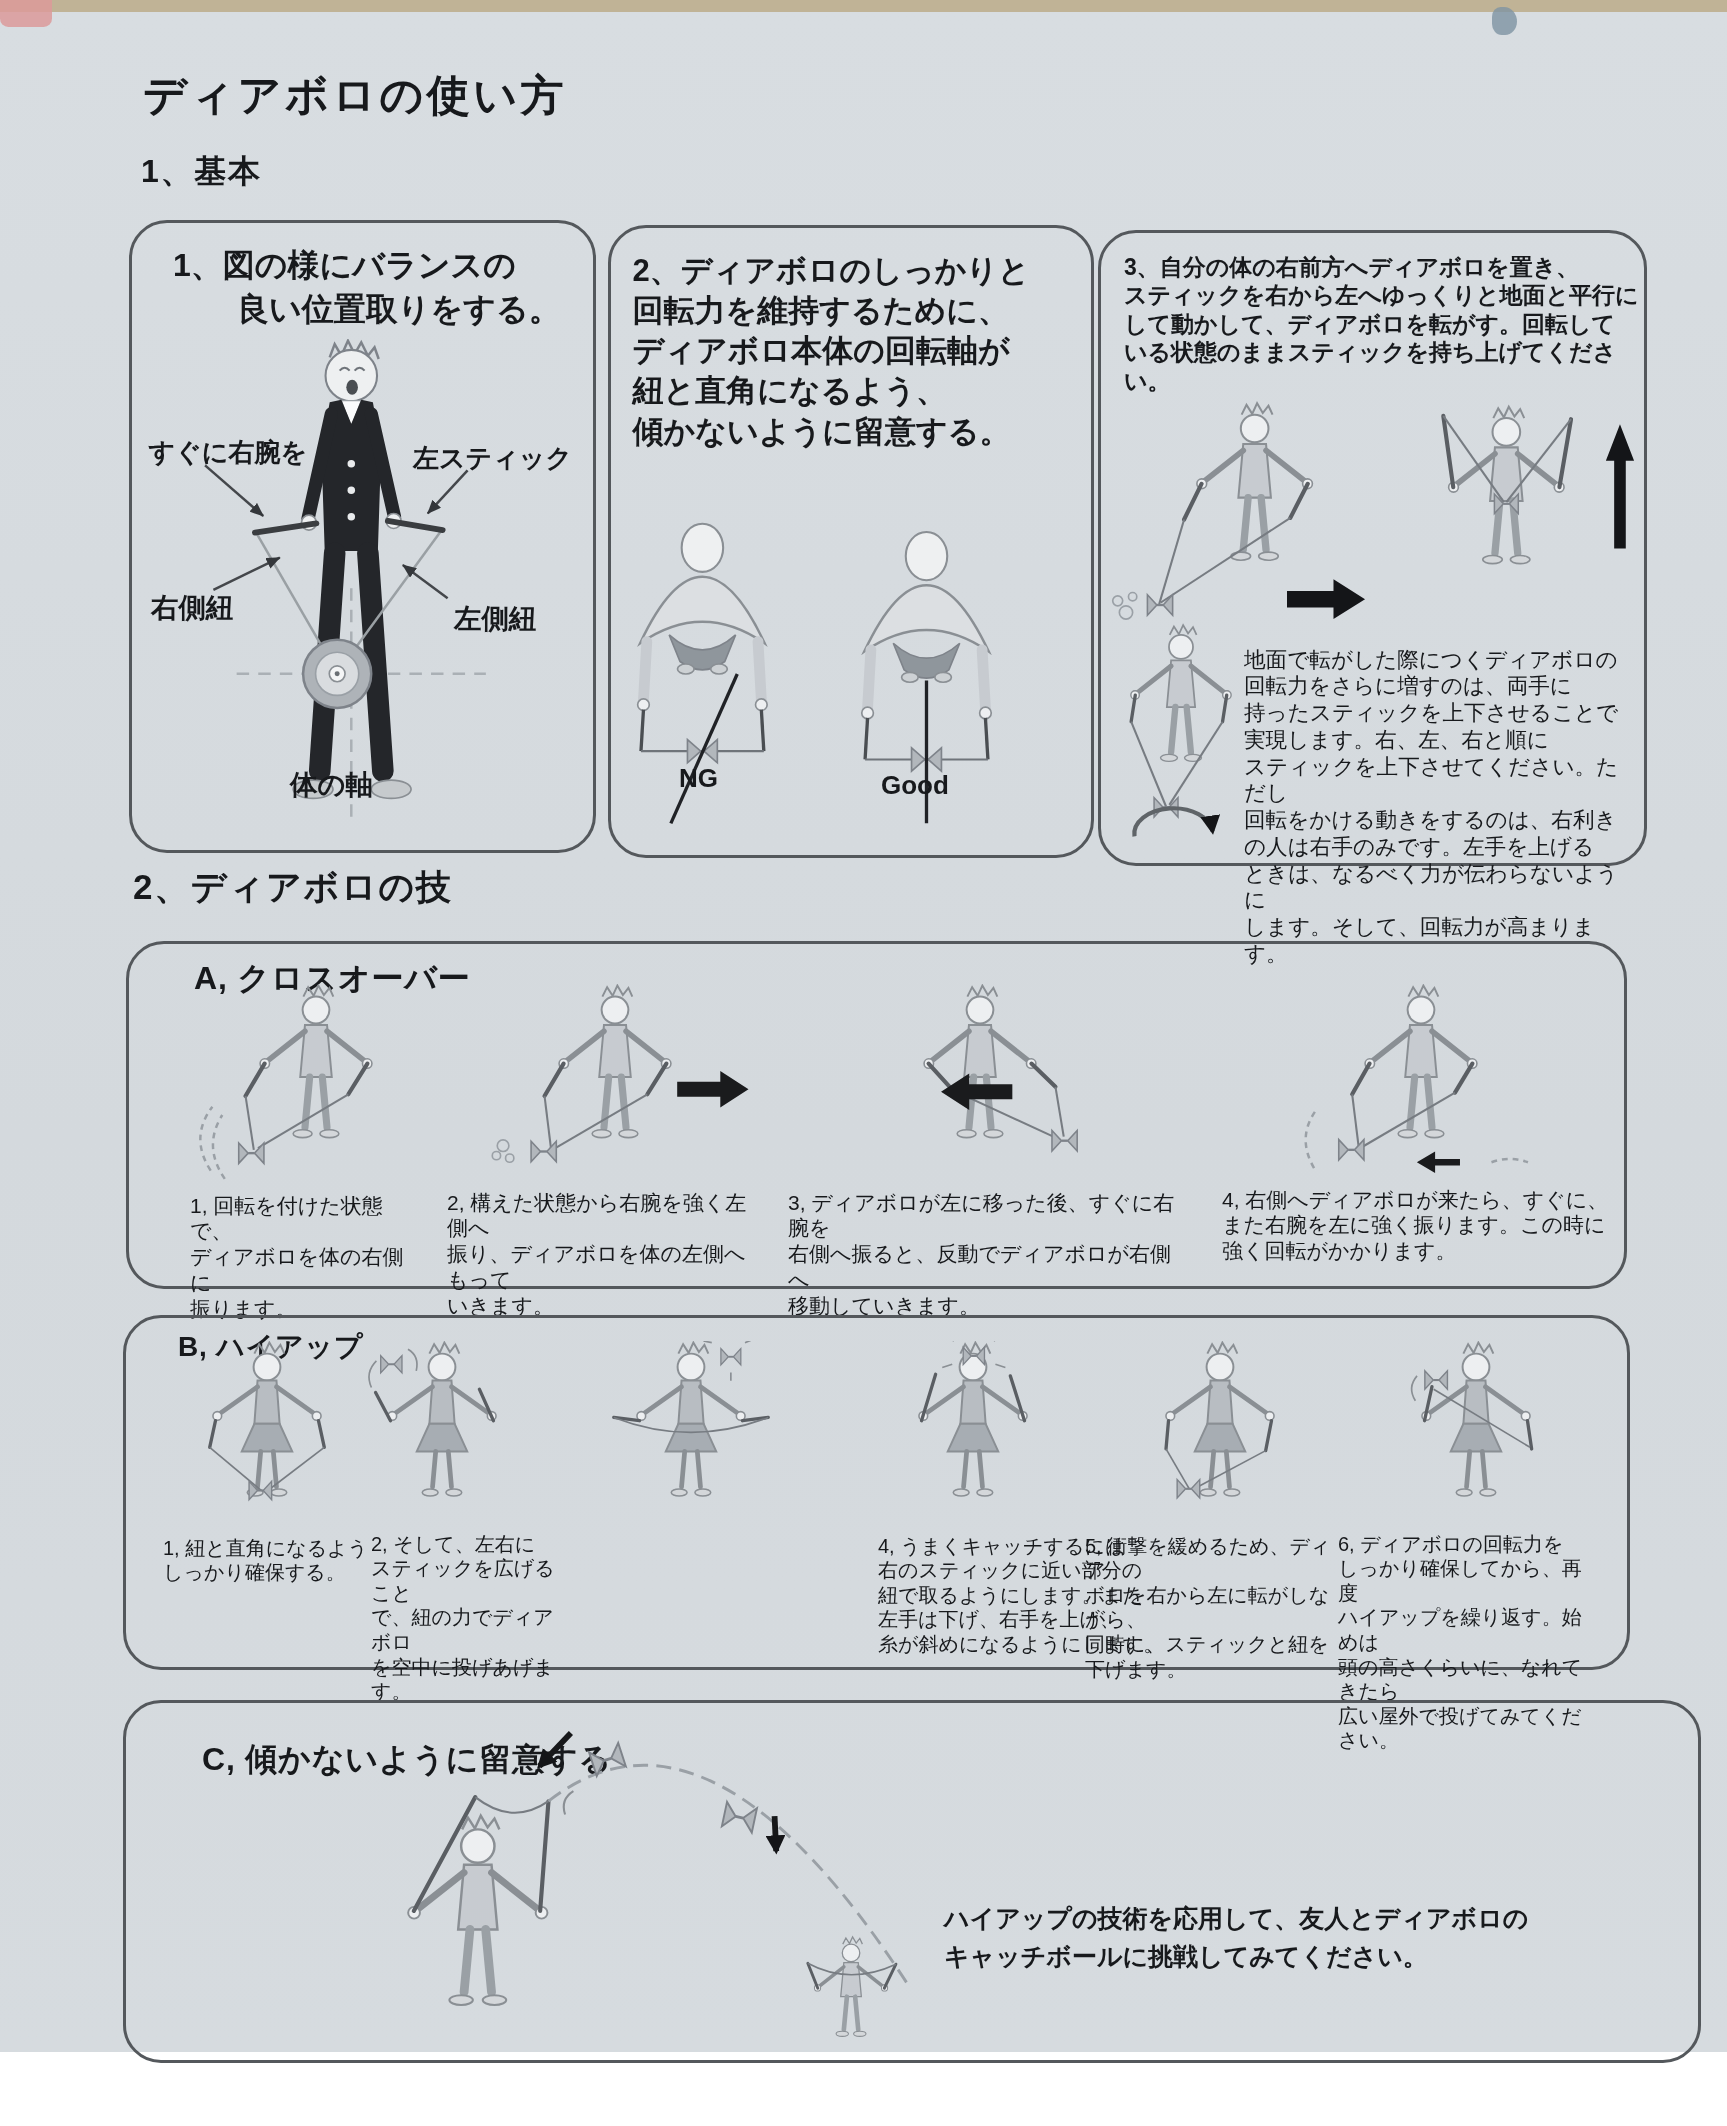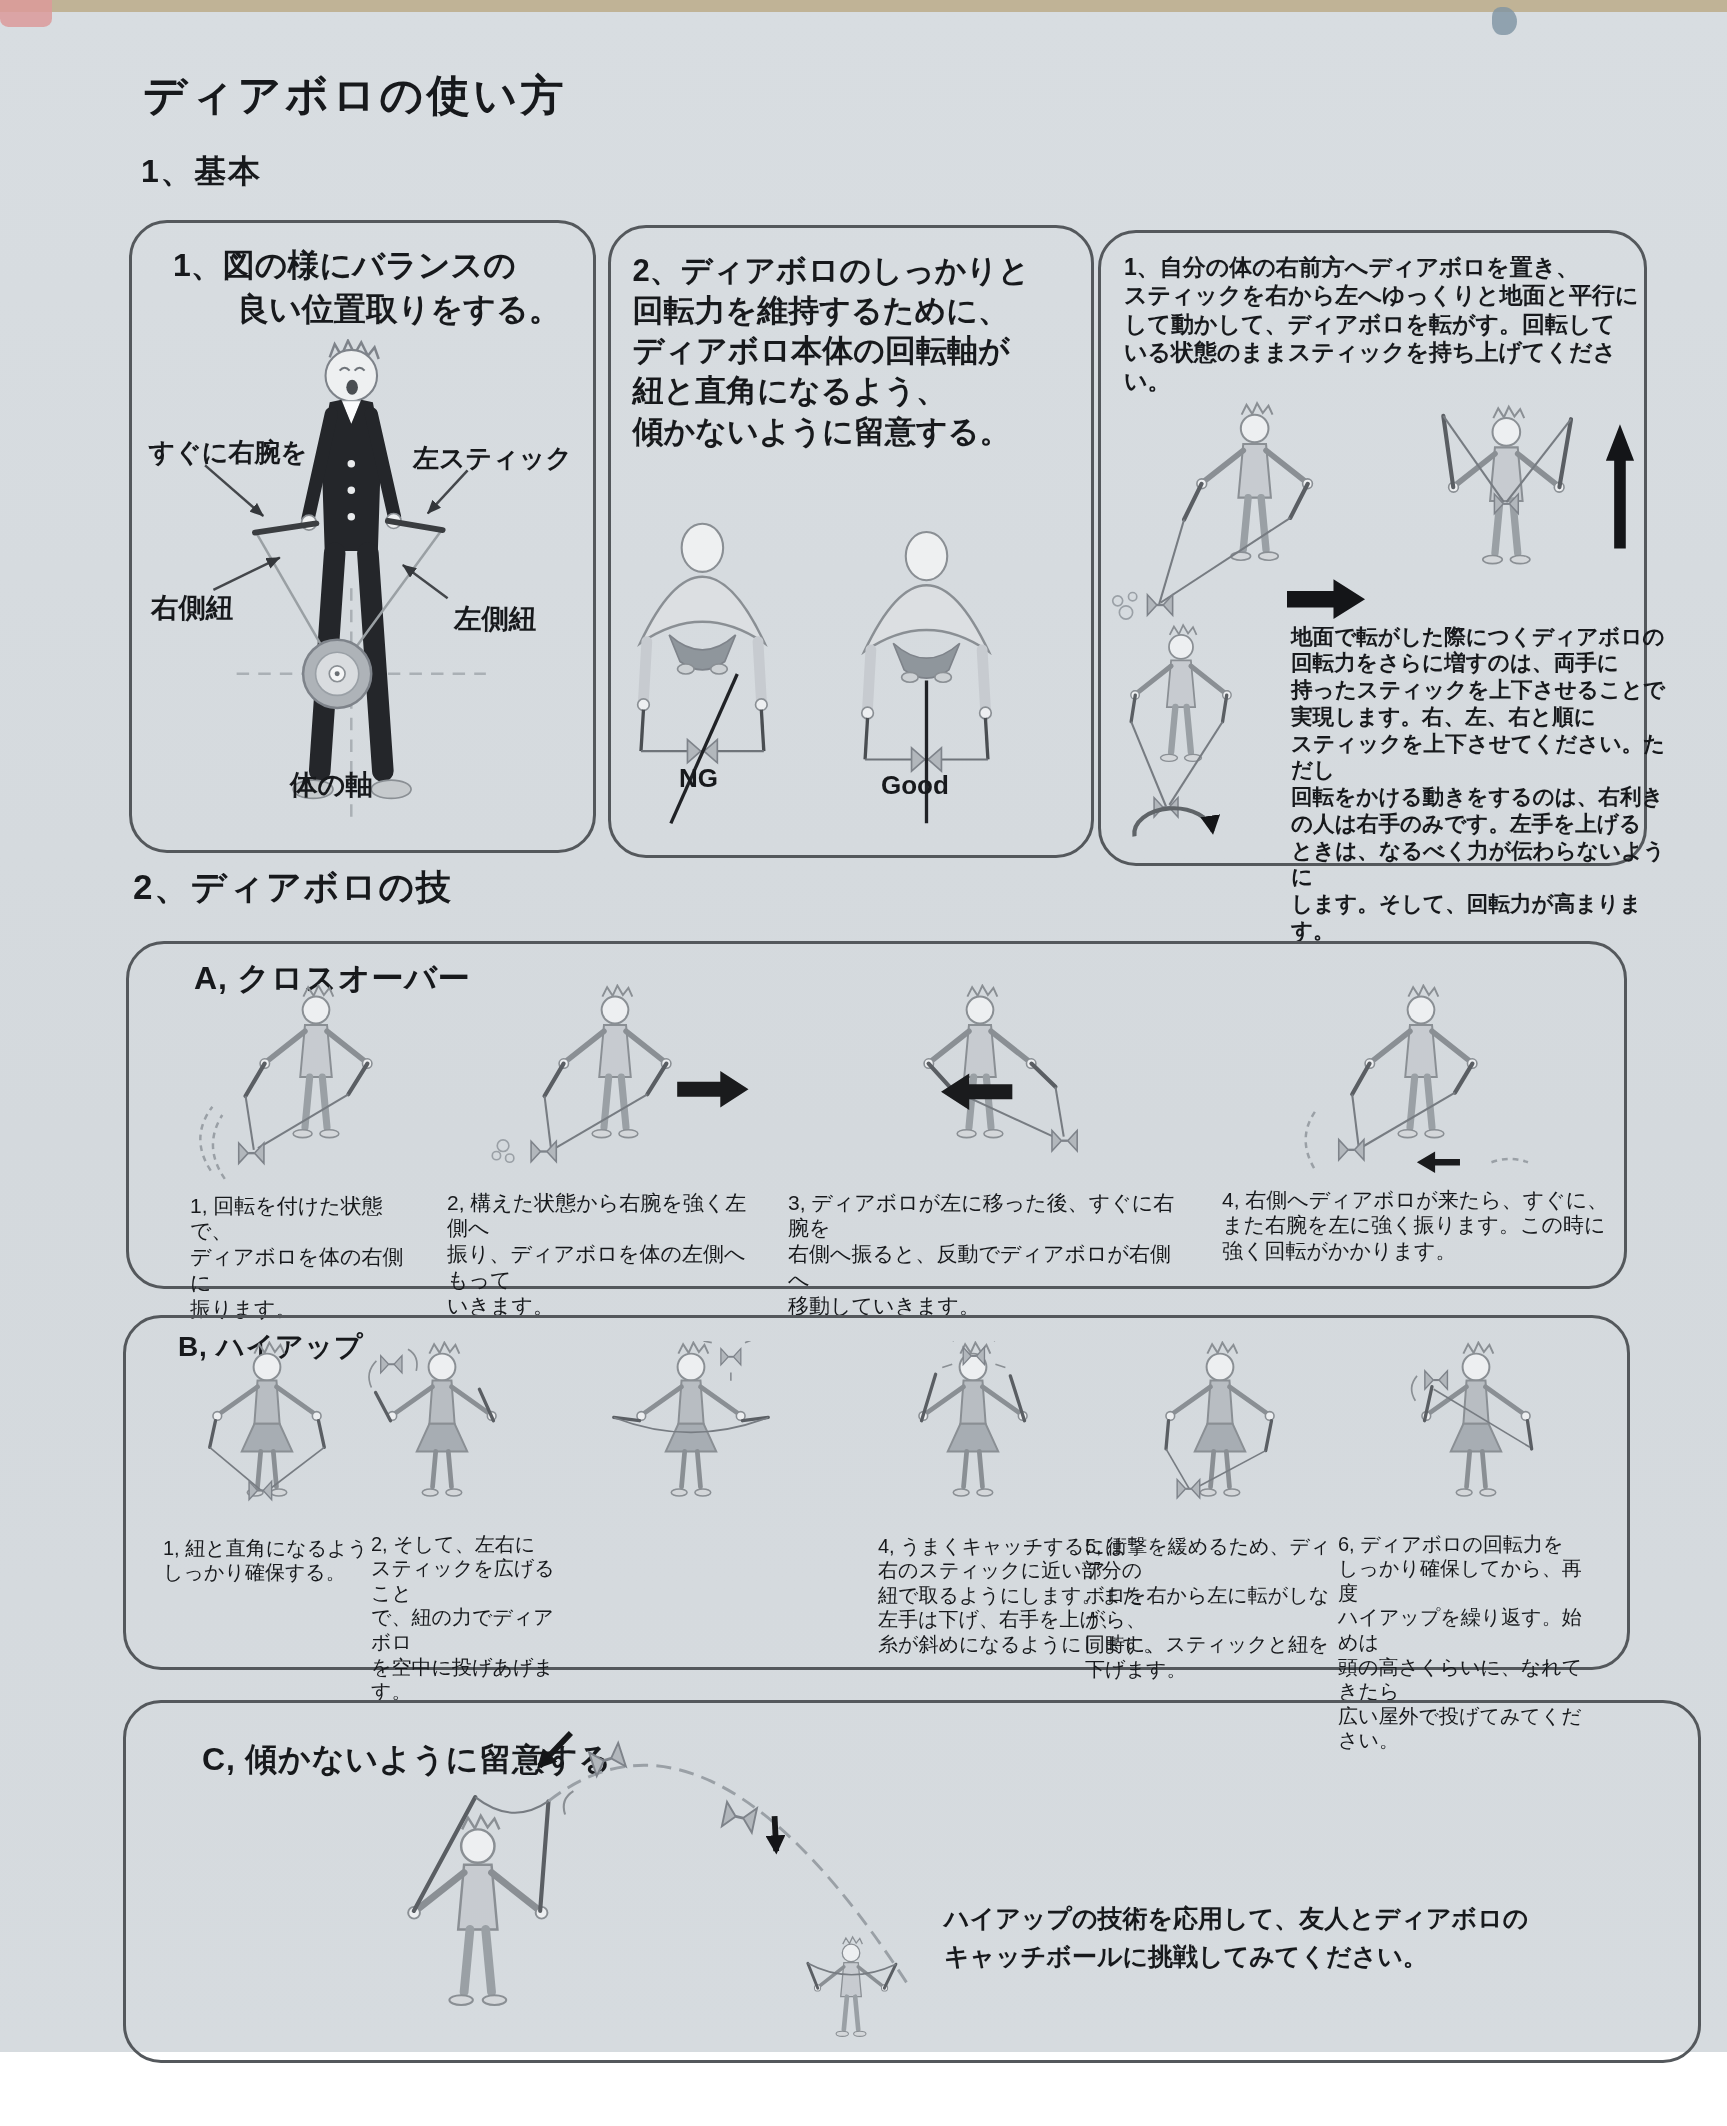--- a/index.html
+++ b/index.html
@@ -19,21 +19,21 @@
   .box1{left:129px;top:208px;width:461px;height:627px;}
   .box2{left:608px;top:213px;width:480px;height:627px;}
   .box3{left:1098px;top:218px;width:543px;height:630px;}
   .boxA{left:126px;top:929px;width:1495px;height:342px;}
   .boxB{left:123px;top:1303px;width:1501px;height:349px;}
   .boxC{left:123px;top:1688px;width:1572px;height:357px;}
   .rbox > *{position:absolute;}
   .cap1{left:41px;top:21.6px;font-size:32px;font-weight:600;line-height:1.37;}
   .cap2{left:21.6px;top:23px;font-size:31px;font-weight:600;line-height:1.30;}
   .cap3t{left:23px;top:20px;font-size:23px;font-weight:600;line-height:1.24;}
-  .cap3b{left:143px;top:391px;width:394px;font-size:21.6px;font-weight:700;line-height:1.24;margin-left:47px;}
+  .cap3b{left:143px;top:414px;width:394px;font-size:21.6px;font-weight:400;line-height:1.24;}
   .panel-label{font-size:32px;font-weight:600;letter-spacing:0.8px;}
   .lblA{left:65px;top:13.3px;}
   .lblB{left:52px;top:10px;font-size:28px;}
   .lblC{left:76px;top:35px;}
   .step-cap{font-size:21px;font-weight:500;line-height:1.23;}
   .bcap{font-size:20px;}
   .s-lbl{font-size:26px;font-weight:600;}
   .capC{left:818px;top:196px;font-size:25px;font-weight:600;line-height:1.55;}
   .ngood{font-size:26px;font-weight:600;}
   svg{display:block;}
@@ -163,21 +163,21 @@
         <use href="#bd" x="15" y="5" width="190" height="320"></use>
         <line x1="152" y1="212" x2="72" y2="392" stroke="#202226" stroke-width="4"></line>
         <use href="#bd" x="285" y="15" width="190" height="320"></use>
         <line x1="380" y1="220" x2="380" y2="392" stroke="#202226" stroke-width="4"></line>
       </svg>
       <div class="ngood" style="left:68px;top:535px">NG</div>
       <div class="ngood" style="left:270px;top:542px">Good</div>
     </div>
 
     <div class="rbox box3">
-      <div class="cap3t pre">1、自分の体の右前方へディアボロを置き、
+      <div class="cap3t pre">3、自分の体の右前方へディアボロを置き、
 スティックを右から左へゆっくりと地面と平行に
 して動かして、ディアボロを転がす。回転して
 いる状態のままスティックを持ち上げてください。</div>
       <svg style="left:10px;top:162px" width="274" height="249" viewBox="0 0 330 300">
         <g transform="translate(75,8) scale(0.98)">
             <use href="#sp" width="200" height="240"></use>
           </g>
         <line x1="109" y1="107" x2="88" y2="150" stroke="#5a5e63" stroke-width="5" stroke-linecap="round"></line>
         <line x1="237" y1="107" x2="216" y2="148" stroke="#5a5e63" stroke-width="5" stroke-linecap="round"></line>
         <line x1="88" y1="150" x2="58" y2="252" stroke="#777c82" stroke-width="2.5"></line>

